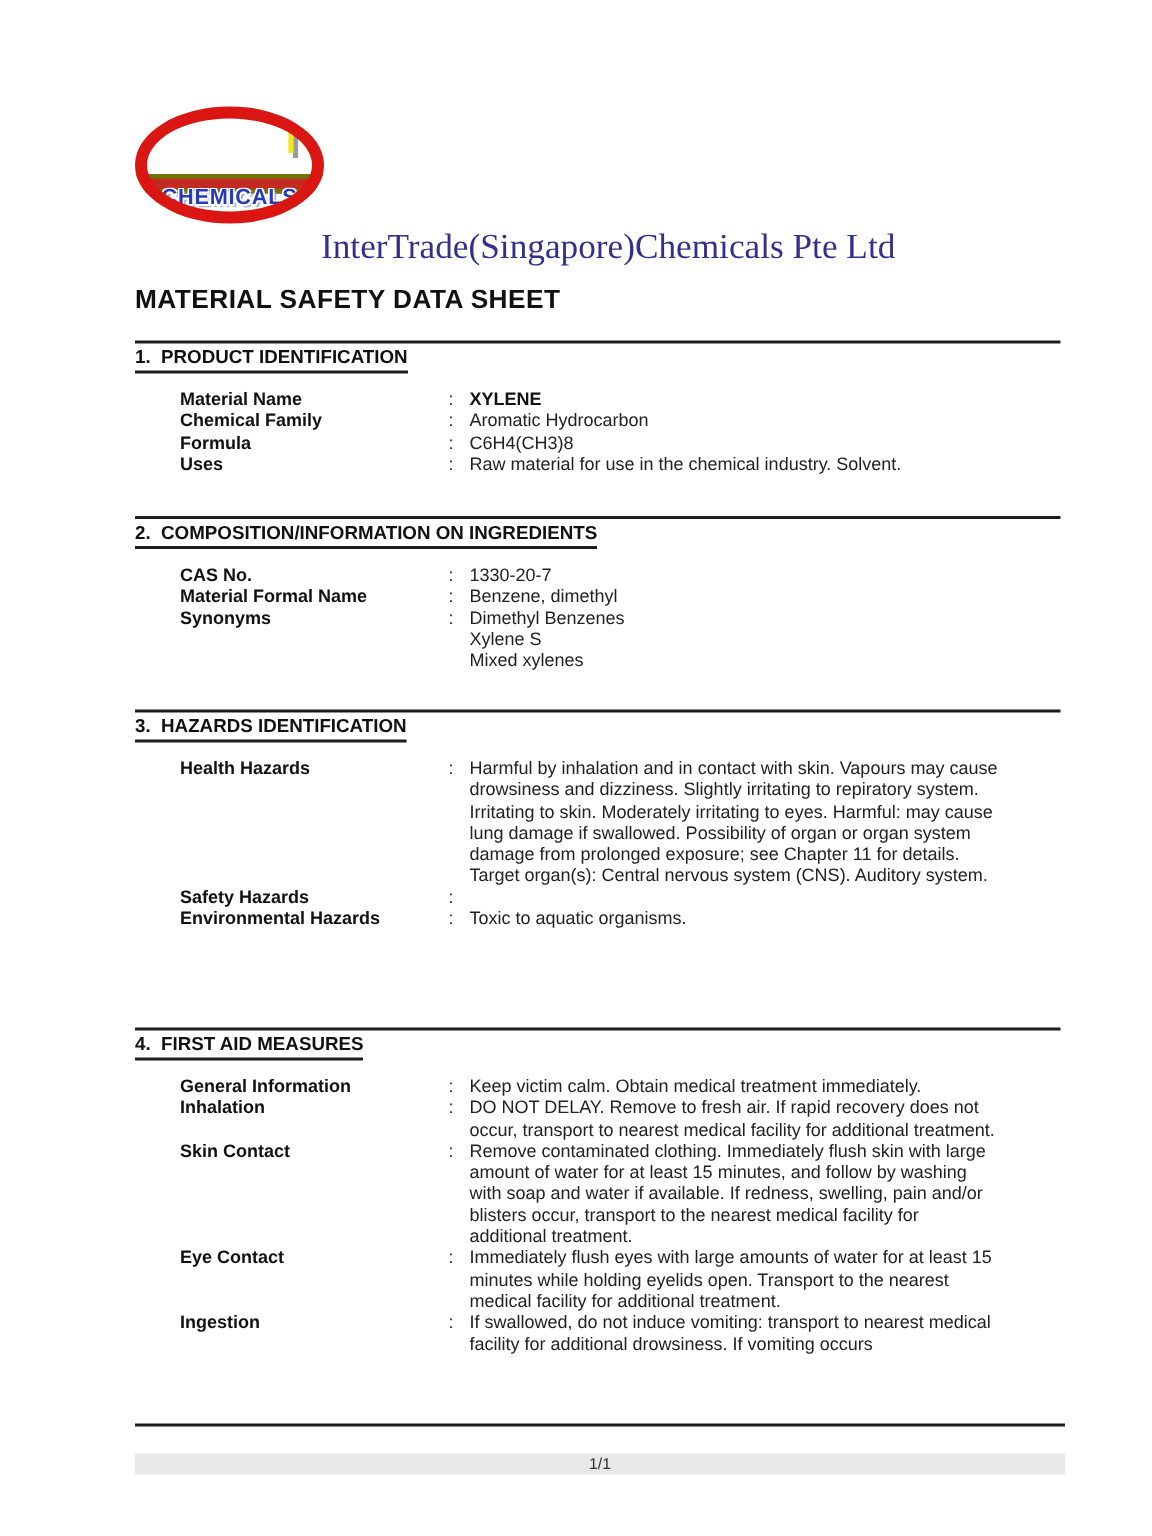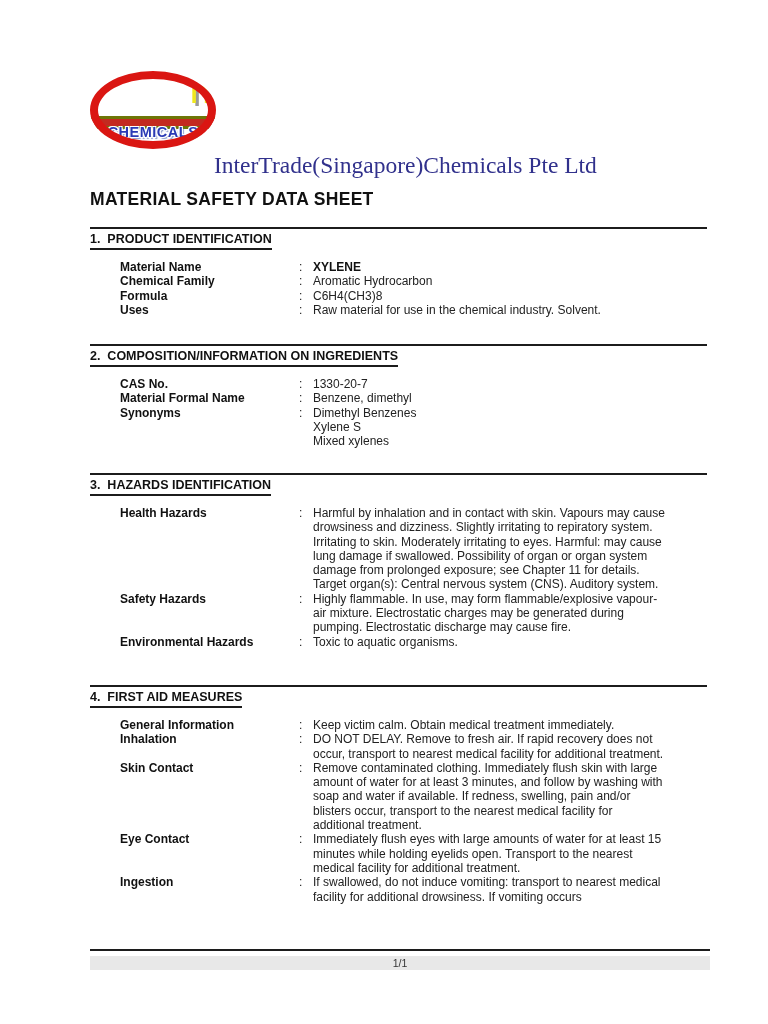--- a/index.html
+++ b/index.html
@@ -98,21 +98,21 @@
     color: #222222;
   }
   .field-value.bold { font-weight: bold; color: #111111; }
 
   
   .footer {
     position: absolute; left: 90px; top: 949px; width: 620px;
     border-top: 2.5px solid #1c1c1c;
   }
   .footer-bar {
-    margin-top: 5px;
+    margin-top: 18px;
     background: #e8e8e8;
     height: 14px;
     text-align: center;
     font-size: 10.5px; line-height: 14px;
     color: #333333;
   }
 </style>
 </head>
 <body>
 
@@ -181,21 +181,20 @@
   <div class="section-heading">3.  HAZARDS IDENTIFICATION</div>
   <div class="fields">
     <div class="field-row">
       <div class="field-label">Health Hazards</div>
       <div class="field-sep">:</div>
       <div class="field-value">Harmful by inhalation and in contact with skin. Vapours may cause drowsiness and dizziness. Slightly irritating to repiratory system. Irritating to skin. Moderately irritating to eyes. Harmful: may cause lung damage if swallowed. Possibility of organ or organ system damage from prolonged exposure; see Chapter 11 for details. Target organ(s): Central nervous system (CNS). Auditory system.</div>
     </div>
     <div class="field-row">
       <div class="field-label">Safety Hazards</div>
       <div class="field-sep">:</div>
-      <div class="field-value">Highly flammable. In use, may form flammable/explosive vapour-air mixture. Electrostatic charges may be generated during pumping. Electrostatic discharge may cause fire.</div>
     </div>
     <div class="field-row">
       <div class="field-label">Environmental Hazards</div>
       <div class="field-sep">:</div>
       <div class="field-value">Toxic to aquatic organisms.</div>
     </div>
   </div>
 </div>
 
 <div class="section section-4">
@@ -207,21 +206,21 @@
       <div class="field-value">Keep victim calm. Obtain medical treatment immediately.</div>
     </div>
     <div class="field-row">
       <div class="field-label">Inhalation</div>
       <div class="field-sep">:</div>
       <div class="field-value">DO NOT DELAY. Remove to fresh air. If rapid recovery does not occur, transport to nearest medical facility for additional treatment.</div>
     </div>
     <div class="field-row">
       <div class="field-label">Skin Contact</div>
       <div class="field-sep">:</div>
-      <div class="field-value">Remove contaminated clothing. Immediately flush skin with large amount of water for at least 3 minutes, and follow by washing with soap and water if available. If redness, swelling, pain and/or blisters occur, transport to the nearest medical facility for additional treatment.</div>
+      <div class="field-value">Remove contaminated clothing. Immediately flush skin with large amount of water for at least 15 minutes, and follow by washing with soap and water if available. If redness, swelling, pain and/or blisters occur, transport to the nearest medical facility for additional treatment.</div>
     </div>
     <div class="field-row">
       <div class="field-label">Eye Contact</div>
       <div class="field-sep">:</div>
       <div class="field-value">Immediately flush eyes with large amounts of water for at least 15 minutes while holding eyelids open. Transport to the nearest medical facility for additional treatment.</div>
     </div>
     <div class="field-row">
       <div class="field-label">Ingestion</div>
       <div class="field-sep">:</div>
       <div class="field-value">If swallowed, do not induce vomiting: transport to nearest medical facility for additional drowsiness. If vomiting occurs</div>

